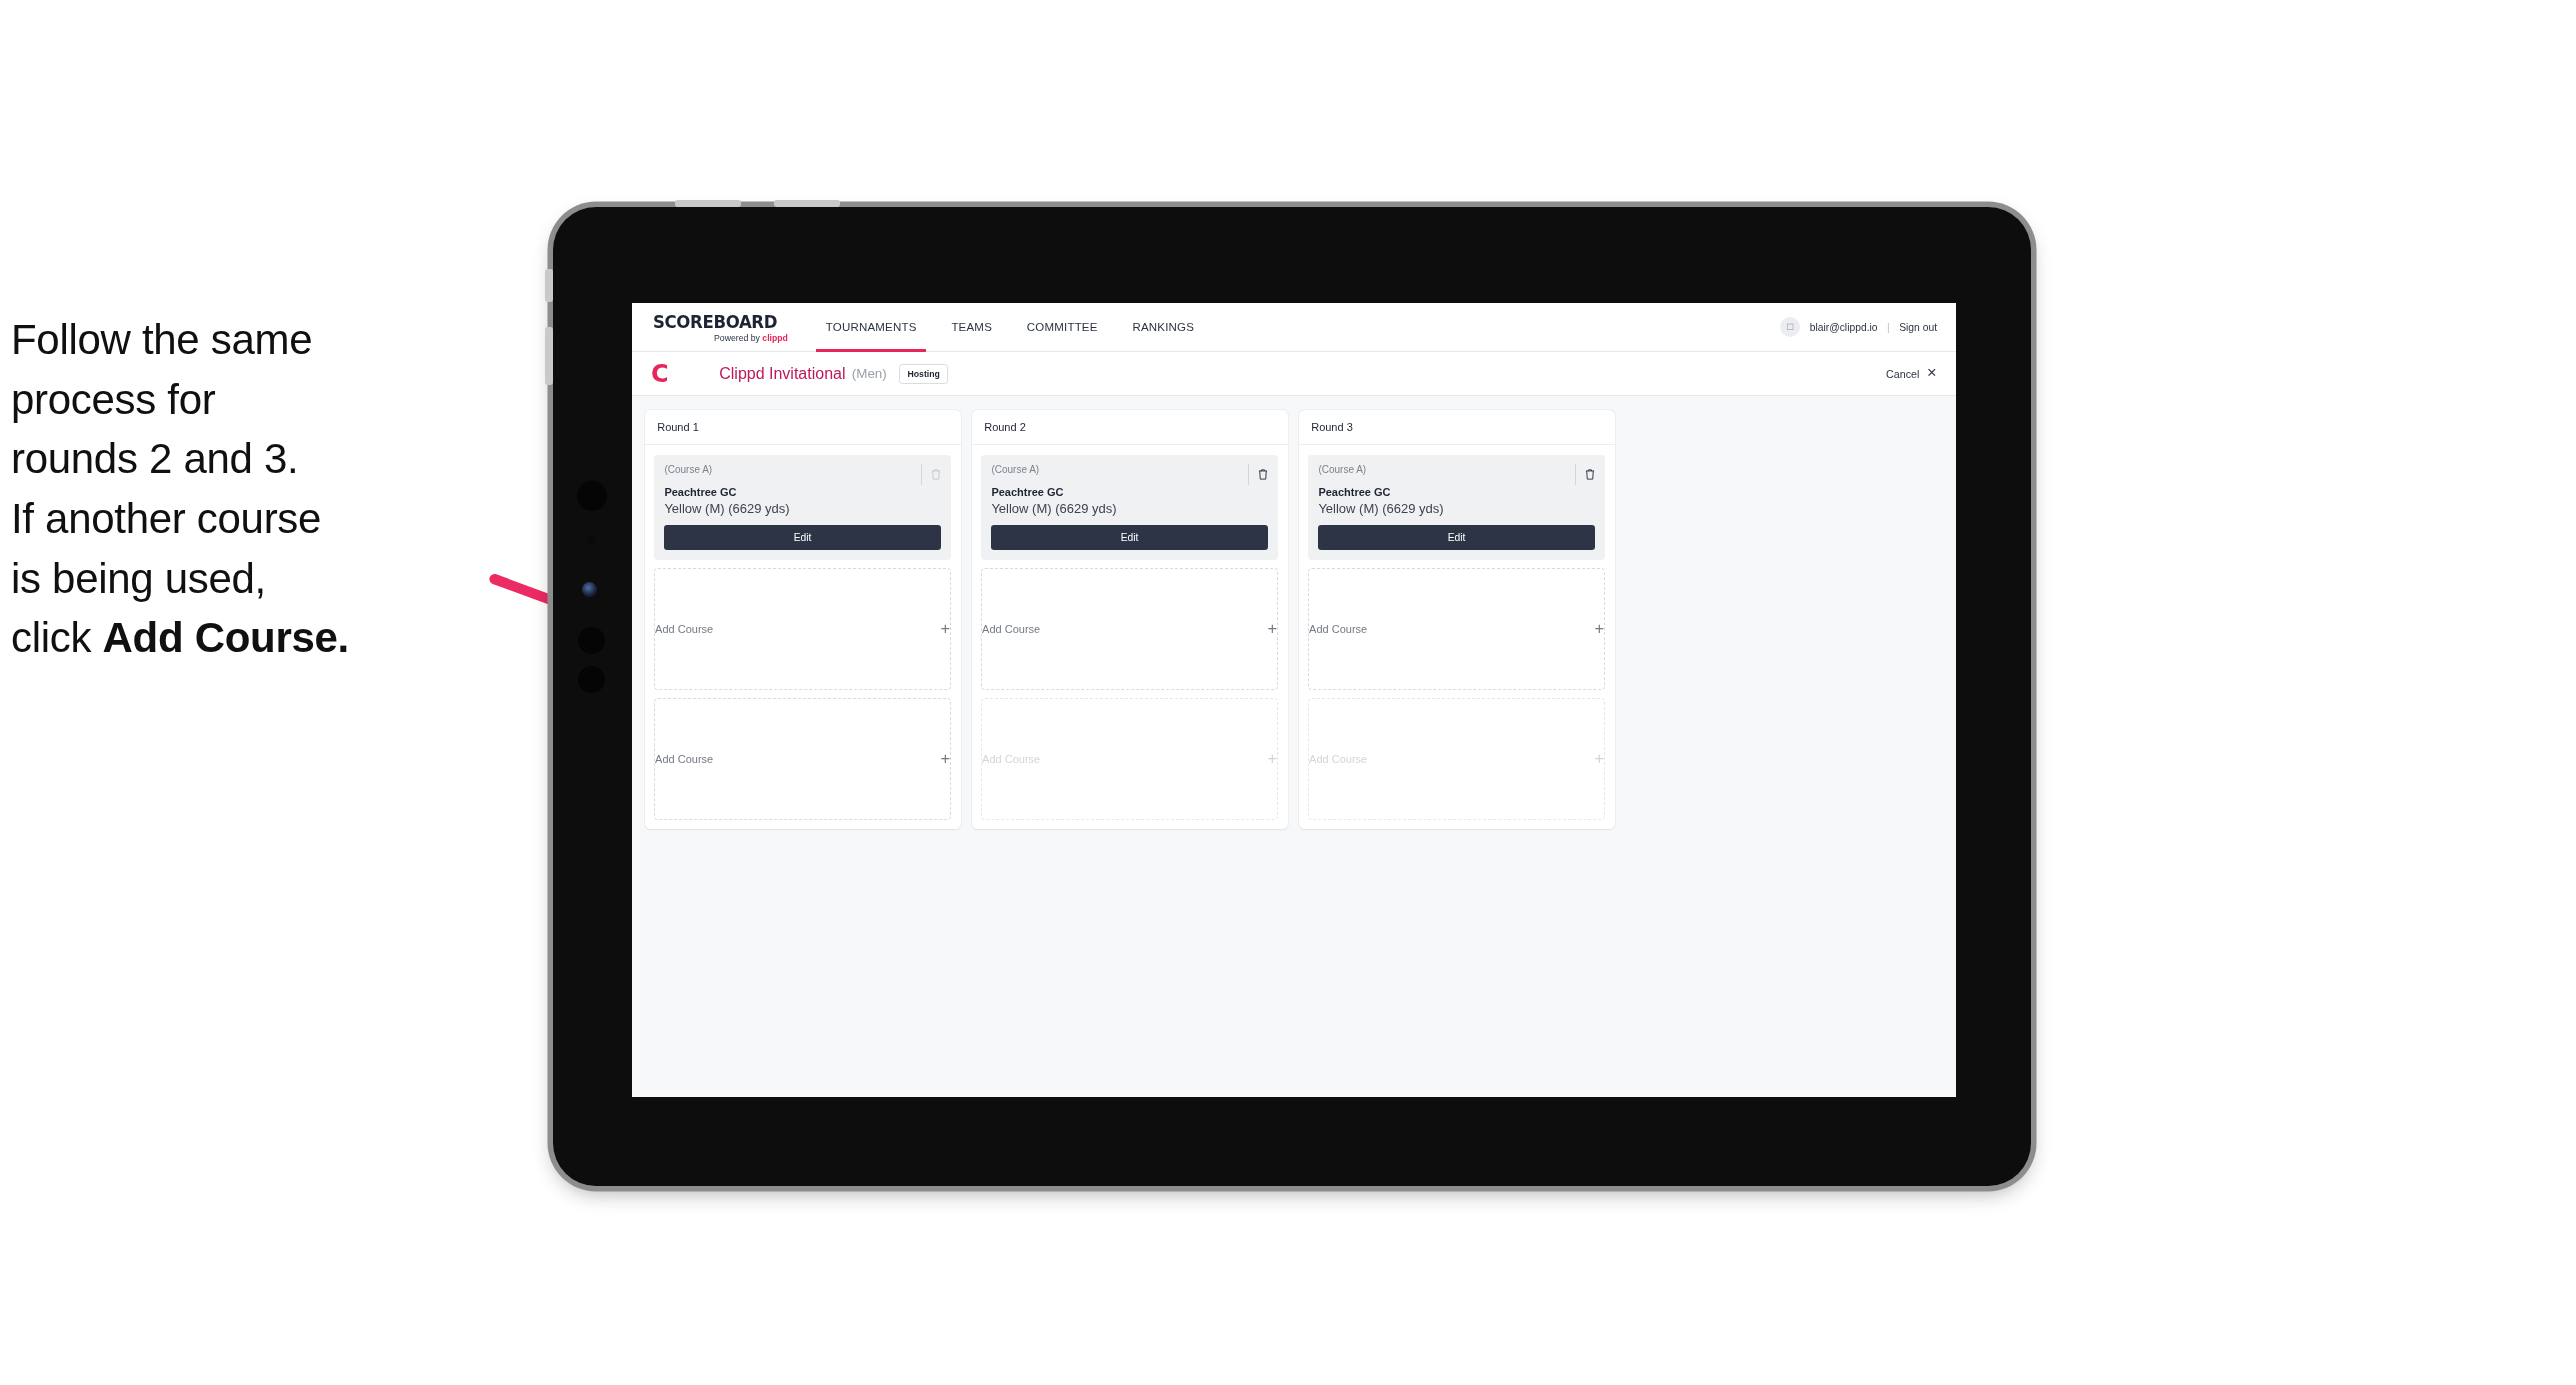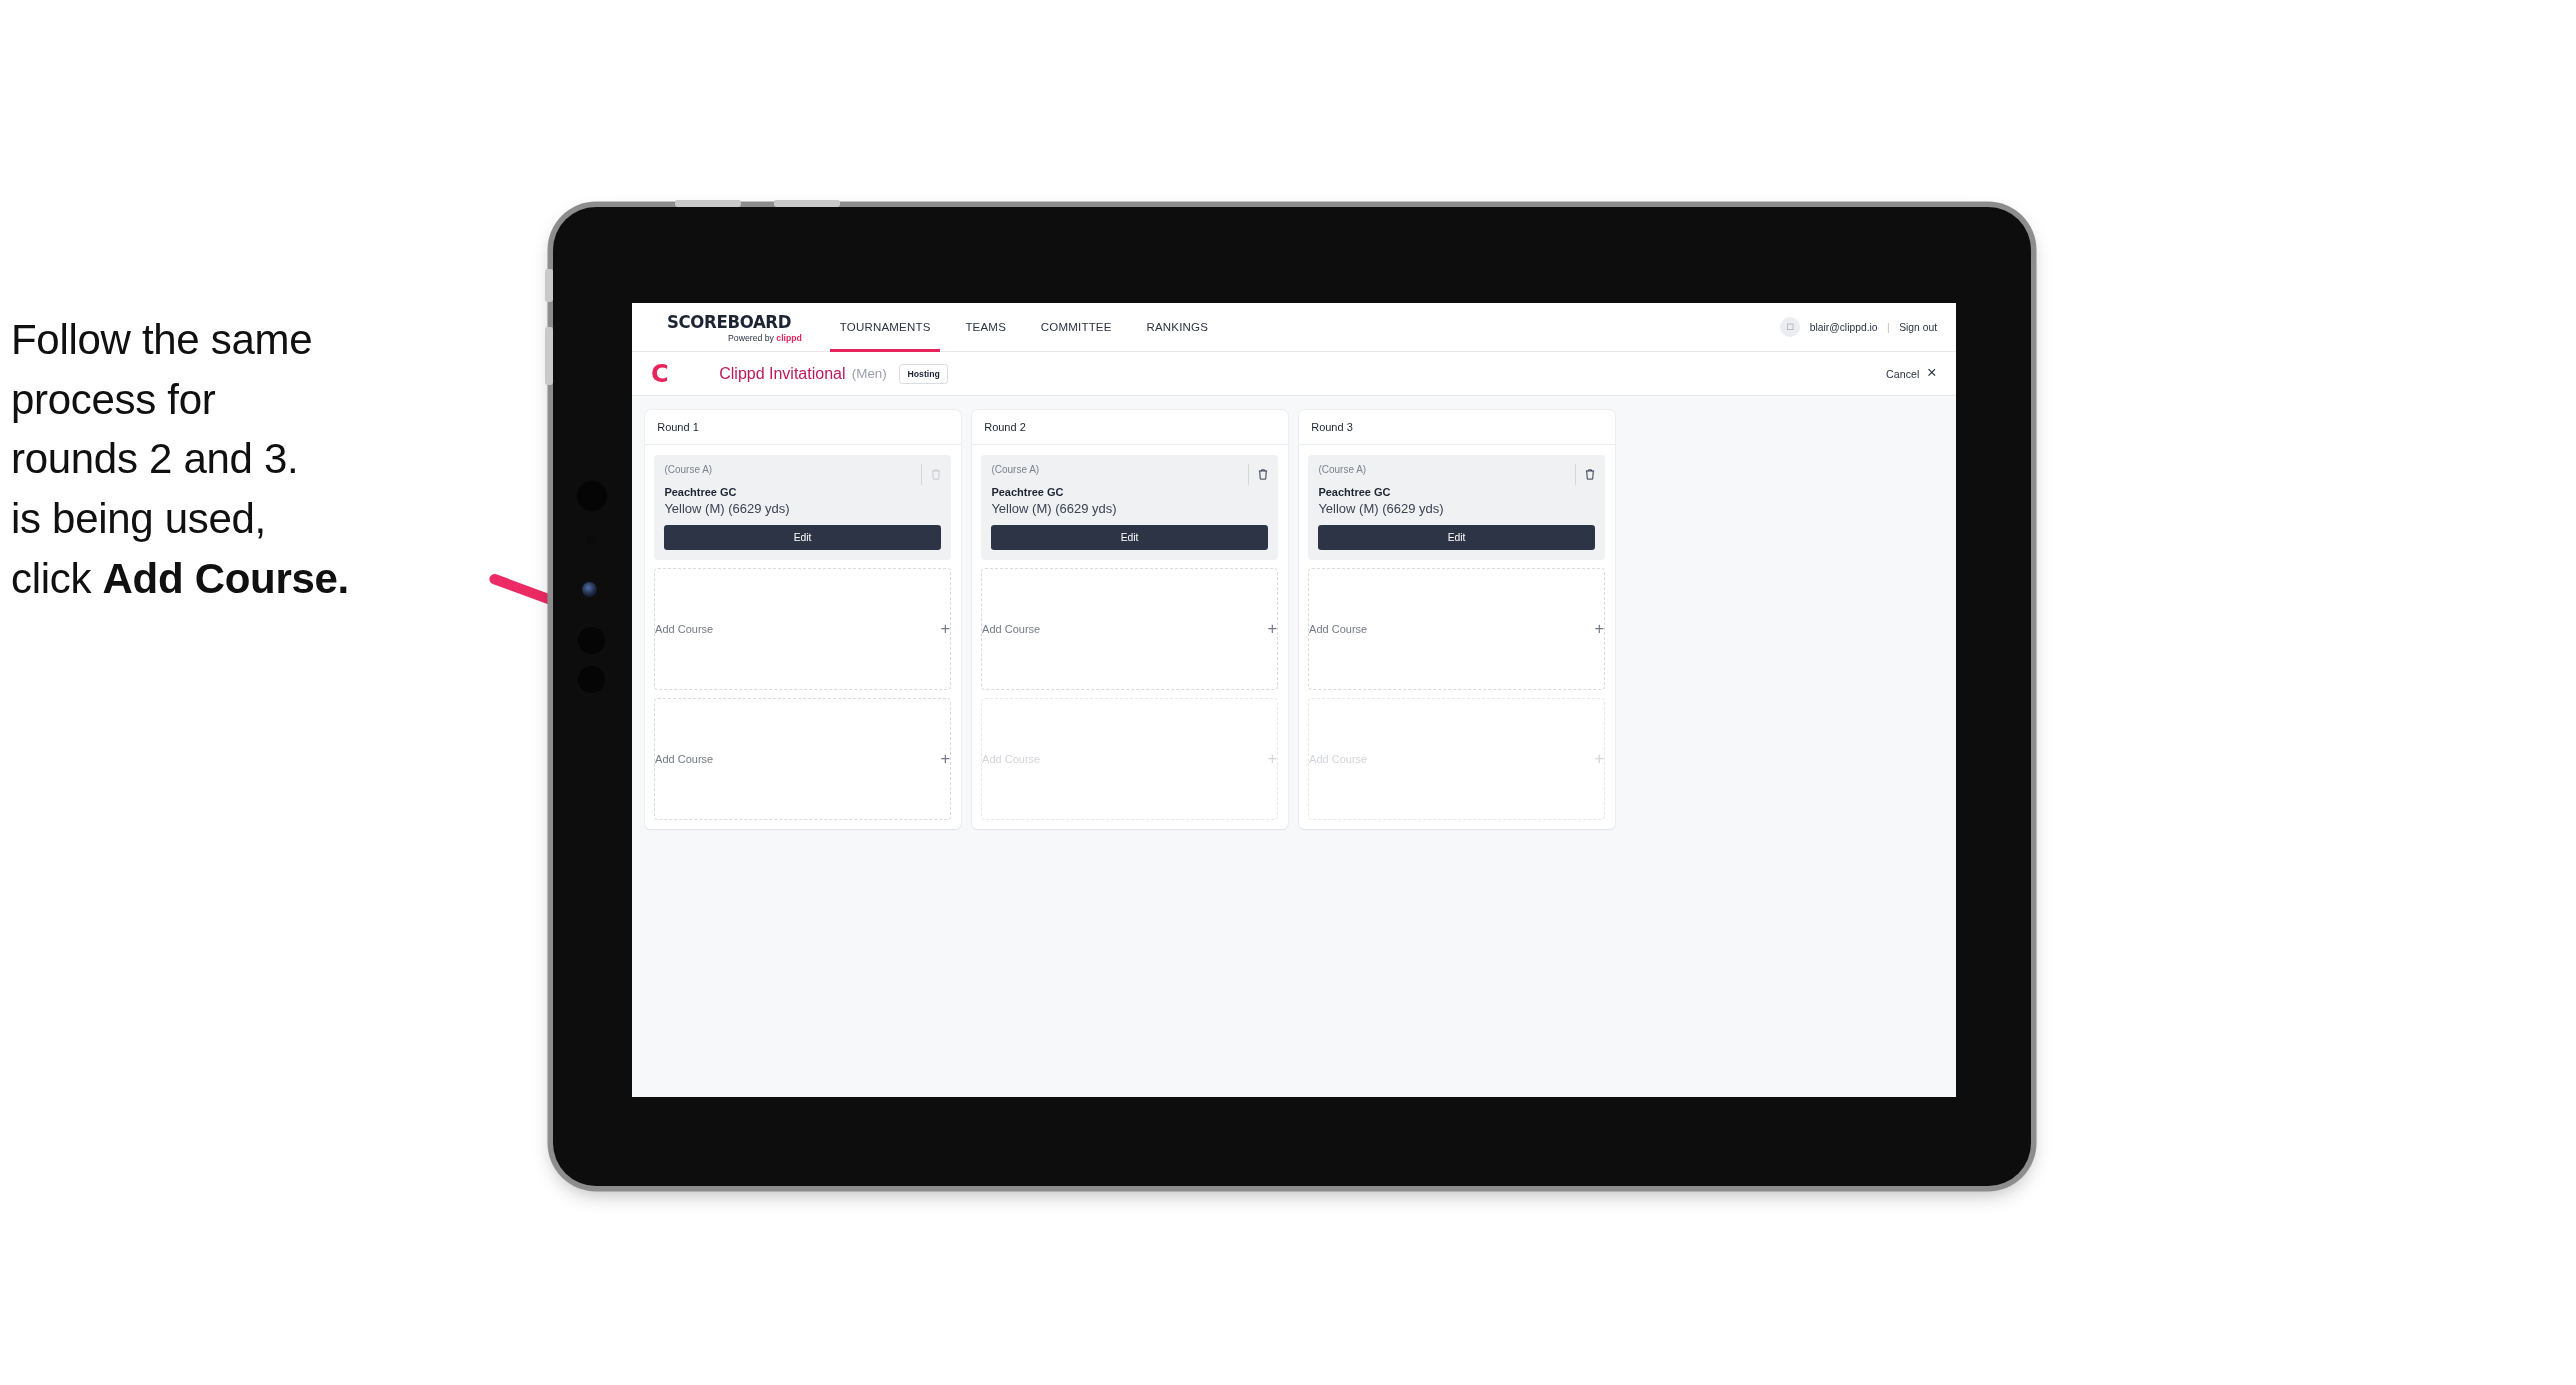--- a/index.html
+++ b/index.html
@@ -75,21 +75,21 @@
   
   #topbar {
     height: 49px;
     background: #ffffff;
     display: flex;
     align-items: center;
     border-bottom: 0.8px solid #e6e8ec;
     position: relative;
   }
   #logo-block {
-    padding-left: 35px; padding-right: 20.5px;
+    padding-left: 21px; padding-right: 20.5px;
     display: flex; flex-direction: column; justify-content: center;
   }
   #logo-word {
     font-family: "DejaVu Sans", sans-serif;
     font-weight: bold;
     font-size: 18px;
     letter-spacing: -0.4px;
     color: #1d2433;
     transform: scaleX(0.92);
     transform-origin: left center;
@@ -259,20 +259,21 @@
     font-size: 16.6px; line-height: 0.8; font-weight: 300;
   }
 </style>
 </head>
 <body>
 
 <div id="annotation">
   <div>Follow the same</div>
   <div>process for</div>
   <div>rounds 2 and 3.</div>
+  <div>If another course</div>
   <div>is being used,</div>
   <div><span>click </span><span class="strong">Add Course.</span></div>
 </div>
 
 <svg id="arrow-svg" viewBox="0 0 460 200">
   <line x1="26" y1="33" x2="330" y2="145" stroke="#ec2a63" stroke-width="13" stroke-linecap="round"></line>
   <polygon points="318,114 357,163 292,166" fill="#ec2a63"></polygon>
 </svg>
 
 <div id="tablet">

